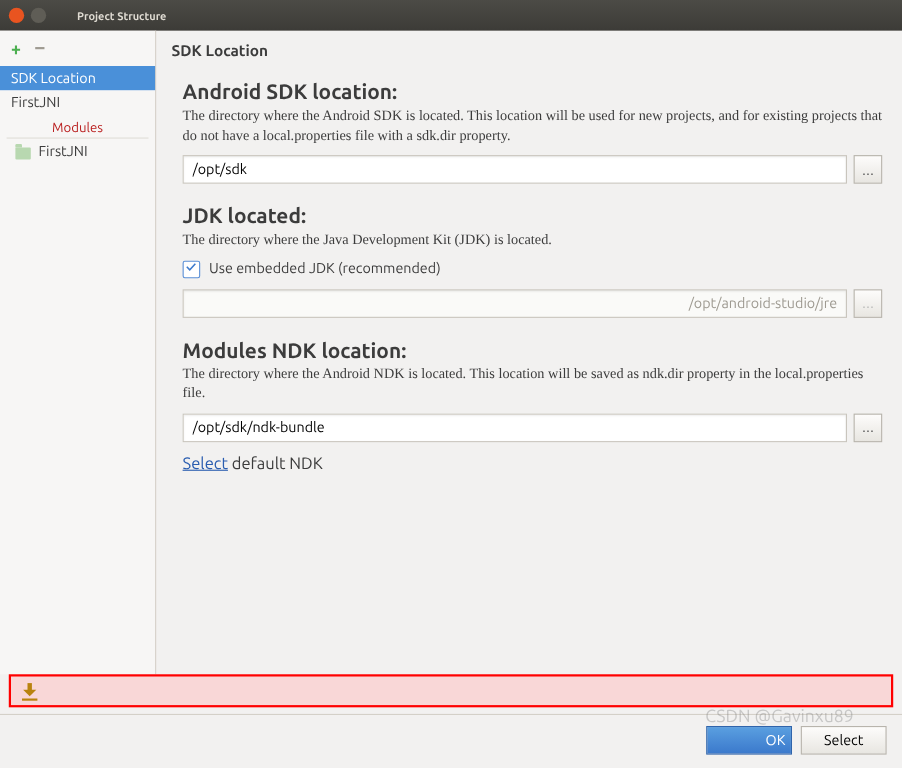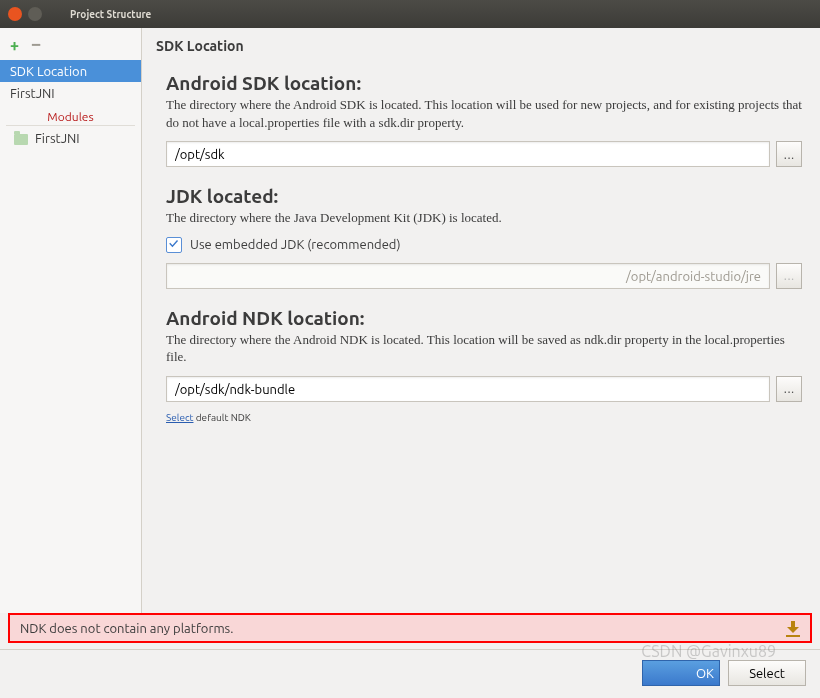--- a/index.html
+++ b/index.html
@@ -133,21 +133,21 @@
     }
     .checkbox.checked::after {
       content: "✓";
       position: absolute;
       left: 2px; top: -2px;
       color: #3b79cc;
       font-size: 13px;
       font-weight: bold;
     }
     .link { color: #2a5db0; text-decoration: underline; cursor: pointer; }
-    .select-row { margin-top: 10px; font-size: 10px; }
+    .select-row { margin-top: 10px; font-size: 15px; }
     .error-bar {
       margin: 0 8px 4px 8px;
       border: 2px solid #ff0000;
       background: #f9d7d7;
       padding: 6px 10px;
       display: flex;
       align-items: center;
       justify-content: space-between;
       font-size: 13px;
     }
@@ -258,35 +258,34 @@
           <div class="checkbox checked"></div>
           <span>Use embedded JDK (recommended)</span>
         </div>
         <div class="input-row">
           <input class="text-input disabled" readonly="" value="/opt/android-studio/jre" style="">
           <button class="browse-btn disabled" disabled="">...</button>
         </div>
       </div>
 
       <div class="section">
-        <div class="section-title">Android NDK location:</div>
+        <div class="section-title">Modules NDK location:</div>
         <div class="section-desc">The directory where the Android NDK is located. This location will be saved as ndk.dir property in the local.properties file.</div>
         <div class="input-row">
           <input class="text-input" value="/opt/sdk/ndk-bundle" style="">
           <button class="browse-btn">...</button>
         </div>
         <div class="select-row">
           <span class="link">Select</span><span> default NDK</span>
         </div>
       </div>
     </div>
   </div>
 
   <div class="error-bar">
-    <span>NDK does not contain any platforms.</span>
     <span class="download-icon">
         <span class="dl-base"></span>
       </span>
   </div>
 
   <div class="footer-sep"></div>
   <div class="footer">
     <button class="btn primary">OK</button>
     <button class="btn">Select</button>
   </div>

